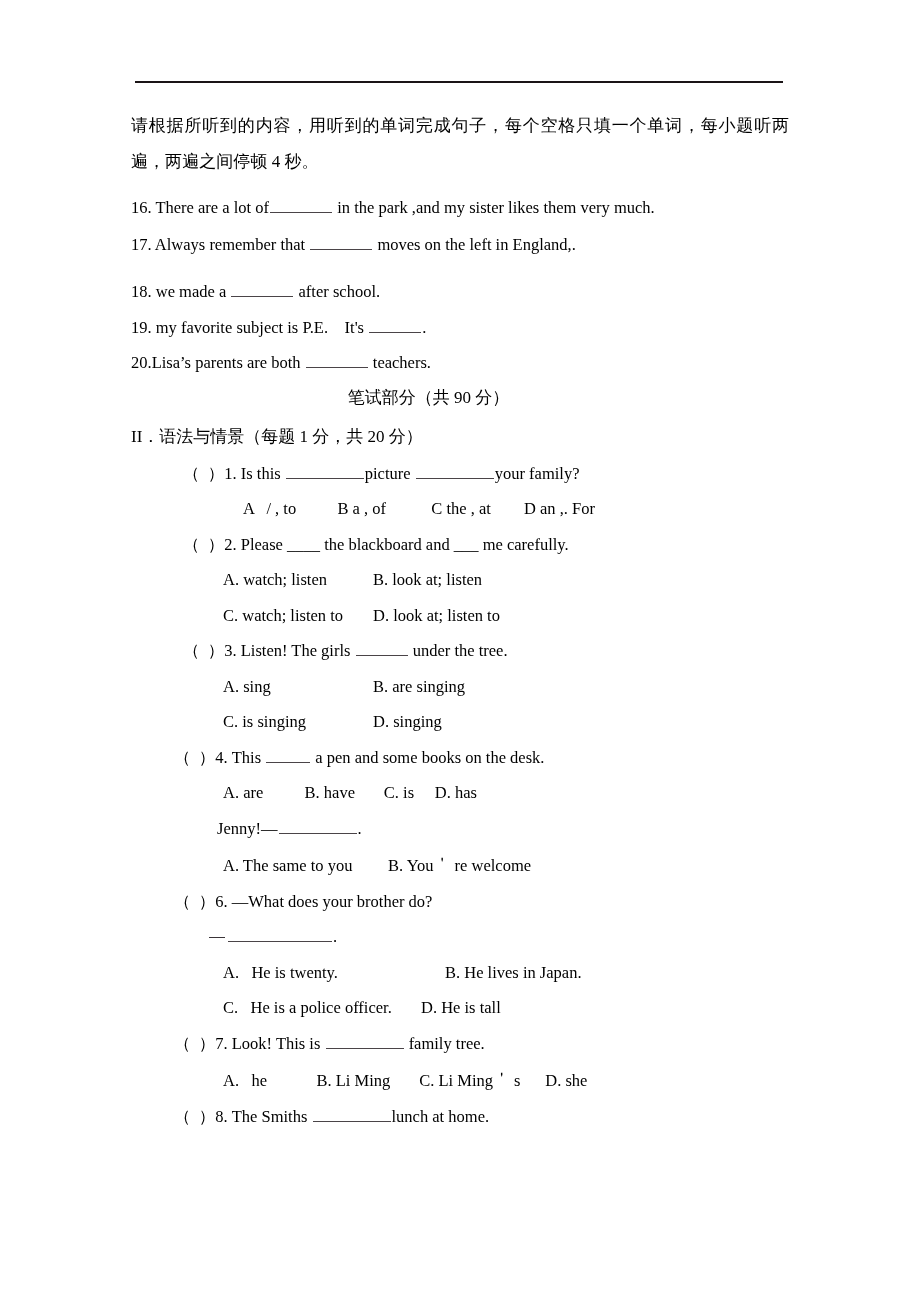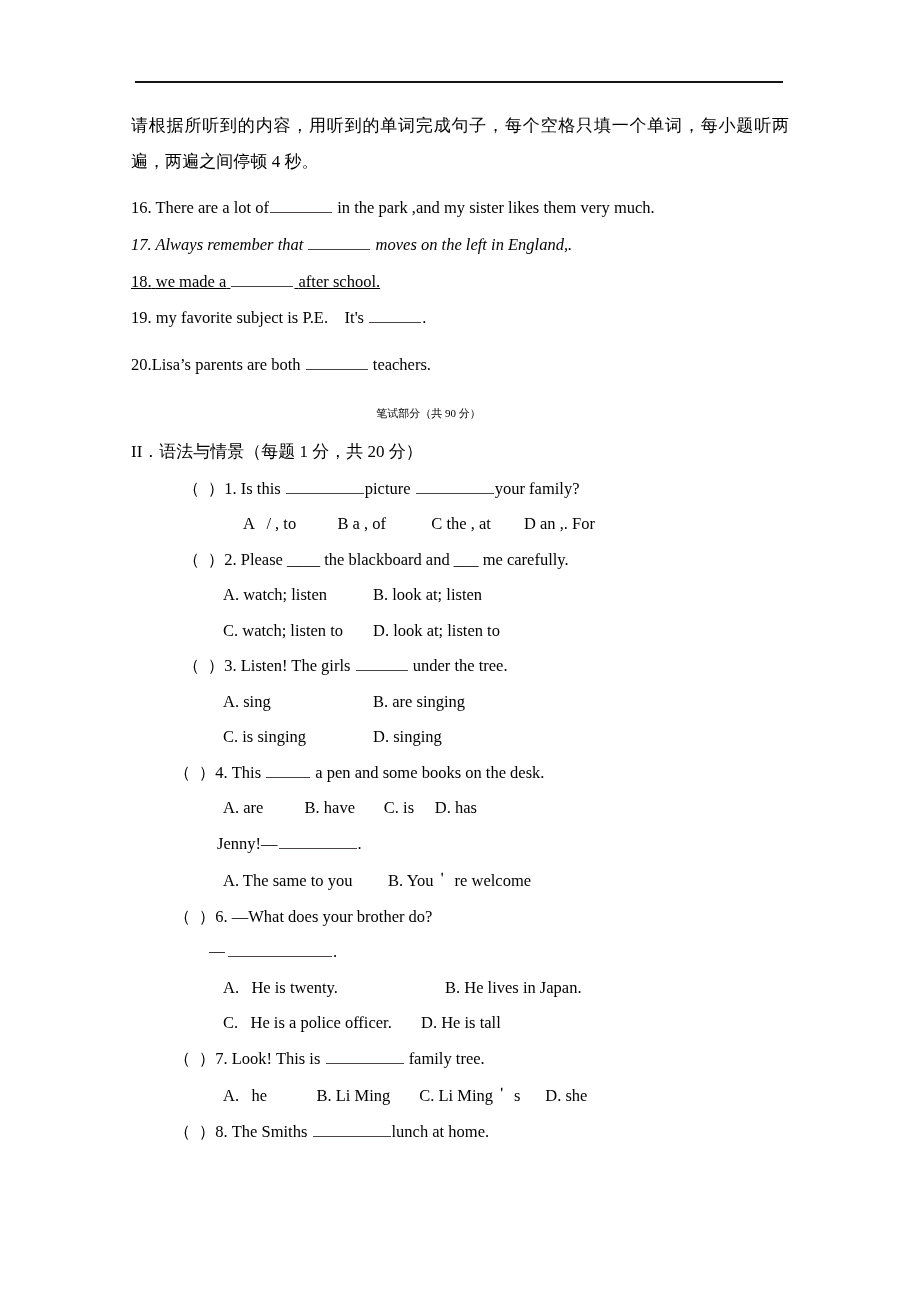--- a/index.html
+++ b/index.html
@@ -47,43 +47,43 @@
   
   .fill-item {
     margin-left: 131px;
     margin-top: 0;
     height: 35.5px;
     font-size: 16.5px;
     line-height: 35.5px;
     white-space: pre;
   }
   .fill-16 { margin-top: 10px; }
-  .fill-17 { margin-top: 1px; font-style: italic; }
-  .fill-18 { margin-top: 2px; text-decoration: underline; }
+  .fill-17 { margin-top: 1px; }
+  .fill-18 { margin-top: 12px; }
   .fill-19 { margin-top: 0px; }
-  .fill-20 { margin-top: 12px; }
+  .fill-20 { margin-top: 0px; }
 
   .blank {
     display: inline-block;
     border-bottom: 1px solid #4a4448;
     vertical-align: baseline;
     height: 14px;
     margin: 0 1px;
   }
   .b-sm { width: 44px; }
   .b-md { width: 52px; }
   .b-lg { width: 62px; }
   .b-xl { width: 78px; }
   .b-xxl { width: 104px; }
 
   
   .banner {
-    margin-top: 13px;
+    margin-top: 0;
     text-align: center;
-    font-size: 11px;
+    font-size: 17px;
     line-height: 34px;
     padding-right: 0px;
     position: relative;
     left: 0px;
   }
   .banner span { display: inline-block; padding-left: 0px; }
 
   
   .sec-head {
     margin-left: 131px;

